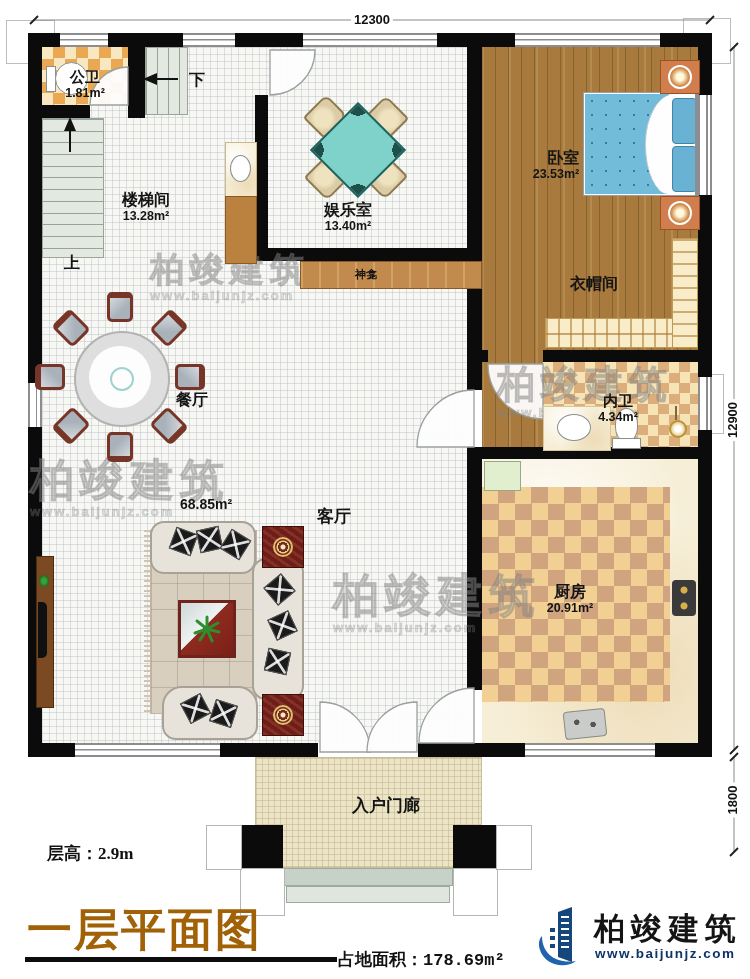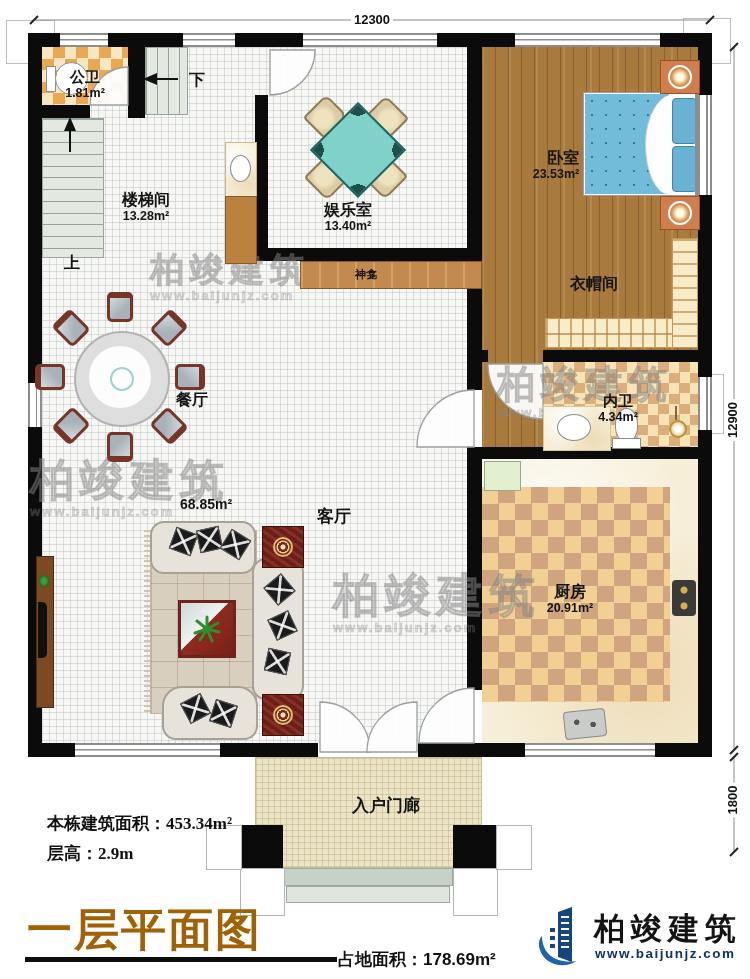--- a/index.html
+++ b/index.html
@@ -336,26 +336,25 @@
     <span class="nm">上</span>
   </div>
   <div class="rl" style="left:197px;top:80px;">
     <span class="nm">下</span>
   </div>
 
   <div class="dimtxt" style="left:372px;top:19px;transform:translate(-50%,-50%);">12300</div>
   <div class="dimtxt vert" style="left:732px;top:420px;">12900</div>
   <div class="dimtxt vert" style="left:732px;top:800px;">1800</div>
 
-  <div class="abs" style="left:47px;top:812px;font-size:17px;font-weight:600;color:#111;font-family:'Liberation Serif','DejaVu Serif',serif;">本栋建筑面积：453.34m²</div>
   <div class="abs" style="left:47px;top:842px;font-size:17px;font-weight:600;color:#111;font-family:'Liberation Serif','DejaVu Serif',serif;">层高：2.9m</div>
 
   <div class="abs" style="left:27px;top:900px;font-size:45px;font-weight:900;color:#a16207;letter-spacing:2px;">一层平面图</div>
   <div class="abs" style="left:25px;top:957px;width:312px;height:5px;background:#0d0d0d;"></div>
-  <div class="abs" style="left:338px;top:948px;font-size:17px;font-weight:600;color:#111;font-family:Liberation Sans, sans-serif;">占地面积：178.69m²</div>
+  <div class="abs" style="left:338px;top:948px;font-size:17px;font-weight:600;color:#111;font-family:Liberation Mono, monospace;">占地面积：178.69m²</div>
 
   <svg class="abs" style="left:536px;top:906px;" width="52" height="64" viewBox="0 0 52 64">
     <path d="M6,30 C6,48 20,58 40,55 C28,64 8,58 4,44 C2,38 3,33 6,30 Z" fill="#1f63ad"></path>
     <polygon points="22,6 36,1 36,56 22,51" fill="#16477c"></polygon>
     <g fill="#ffffff">
       <rect x="25" y="10" width="8" height="2"></rect>
         <rect x="25" y="16" width="8" height="2"></rect>
       <rect x="25" y="22" width="8" height="2"></rect>
         <rect x="25" y="28" width="8" height="2"></rect>
       <rect x="25" y="34" width="8" height="2"></rect>

